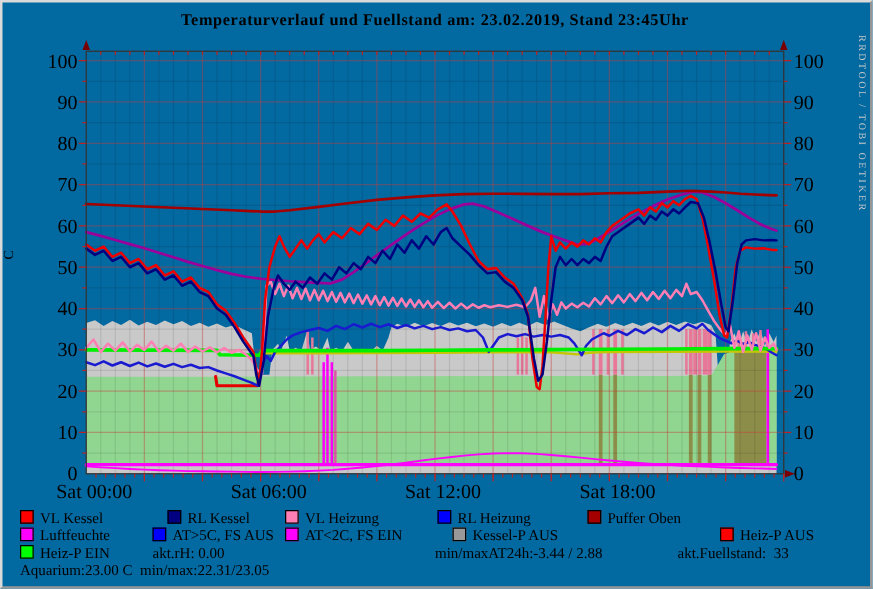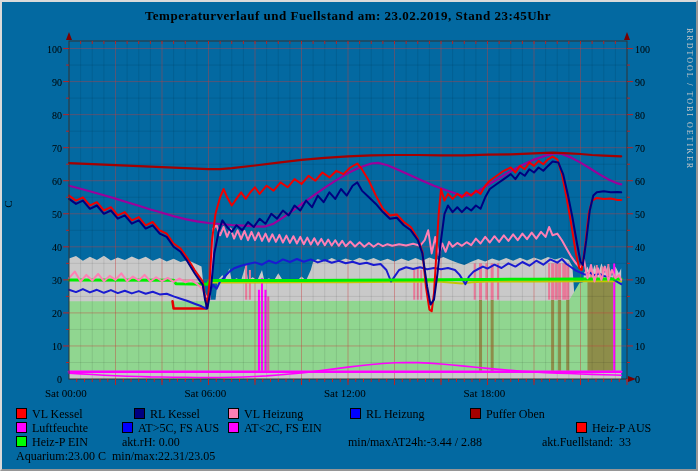--- a/index.html
+++ b/index.html
@@ -18,23 +18,23 @@
   #watermark{
     position:absolute;right:2px;top:26px;
     writing-mode:vertical-rl;
     font-size:8px;letter-spacing:2px;color:#c9c9c9;
   }
   #ylab{
     position:absolute;left:2px;top:196px;
     transform:rotate(-90deg);transform-origin:center;
     font-size:11px;
   }
-  .ytick{position:absolute;width:34px;text-align:right;font-size:10px;line-height:11px;}
+  .ytick{position:absolute;width:34px;text-align:right;font-size:16px;line-height:11px;}
   .ytick.right{text-align:left;}
-  .xtick{position:absolute;font-size:11px;line-height:11px;white-space:pre;}
+  .xtick{position:absolute;font-size:16px;line-height:11px;white-space:pre;}
   .legend-row{position:absolute;left:0;width:694px;height:14px;}
   .legend-item{position:absolute;top:0;font-size:12px;line-height:13px;white-space:pre;}
   .swatch{
     display:inline-block;width:9px;height:9px;border:1px solid #000;
     margin-right:5px;vertical-align:-1px;
   }
   svg{position:absolute;left:0;top:0;}
 </style>
 </head>
 <body>
@@ -372,20 +372,21 @@
         <span class="legend-item" style="left: 14px;"><span class="swatch" style="background: rgb(255, 0, 0);"></span><span>VL Kessel</span></span>
         <span class="legend-item" style="left: 120px; padding-left: 12px;"><span class="swatch" style="background: rgb(0, 0, 128);"></span><span>RL Kessel</span></span>
         <span class="legend-item" style="left: 226px;"><span class="swatch" style="background: rgb(255, 127, 180);"></span><span>VL Heizung</span></span>
         <span class="legend-item" style="left: 348px;"><span class="swatch" style="background: rgb(0, 0, 255);"></span><span>RL Heizung</span></span>
         <span class="legend-item" style="left: 468px;"><span class="swatch" style="background: rgb(164, 0, 0);"></span><span>Puffer Oben</span></span>
       </div>
       <div class="legend-row" style="top: 420px;">
         <span class="legend-item" style="left: 14px;"><span class="swatch" style="background: rgb(255, 0, 255);"></span><span>Luftfeuchte</span></span>
         <span class="legend-item" style="left: 120px;"><span class="swatch" style="background: rgb(0, 0, 255);"></span><span>AT&gt;5C, FS AUS</span></span>
         <span class="legend-item" style="left: 226px;"><span class="swatch" style="background: rgb(255, 0, 255);"></span><span>AT&lt;2C, FS EIN</span></span>
+        <span class="legend-item" style="left: 360px;"><span class="swatch" style="background: rgb(153, 153, 153);"></span><span>Kessel-P AUS</span></span>
         <span class="legend-item" style="left: 574px;"><span class="swatch" style="background: rgb(255, 0, 0);"></span><span>Heiz-P AUS</span></span>
       </div>
       <div class="legend-row" style="top: 434px;">
         <span class="legend-item" style="left: 14px;"><span class="swatch" style="background: rgb(0, 255, 0);"></span><span>Heiz-P EIN</span></span>
         <span class="legend-item" style="left: 120px;"><span>akt.rH: 0.00</span></span>
         <span class="legend-item" style="left: 346px;"><span>min/maxAT24h:-3.44 / 2.88</span></span>
         <span class="legend-item" style="left: 540px;"><span>akt.Fuellstand:  33</span></span>
       </div>
       <div class="legend-row" style="top: 448px;">
         <span class="legend-item" style="left: 14px;"><span>Aquarium:23.00 C  min/max:22.31/23.05</span></span>

